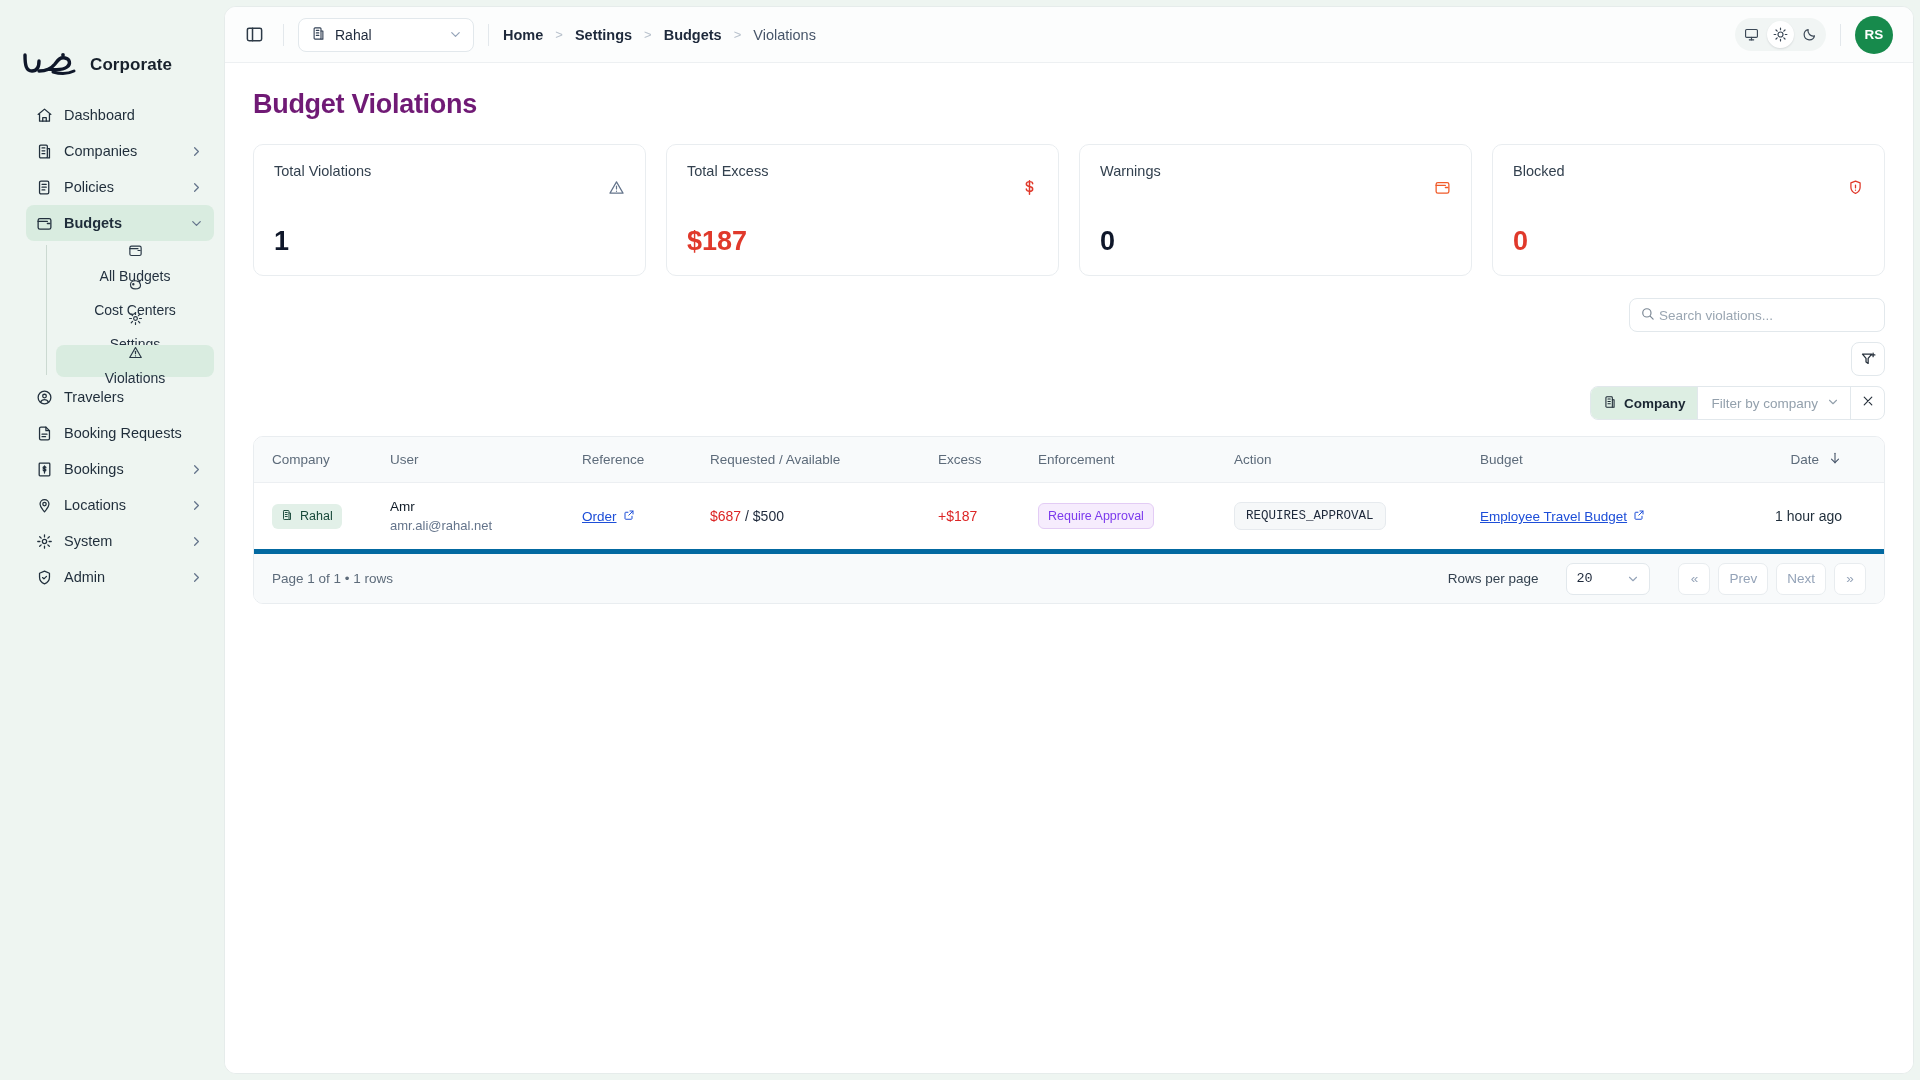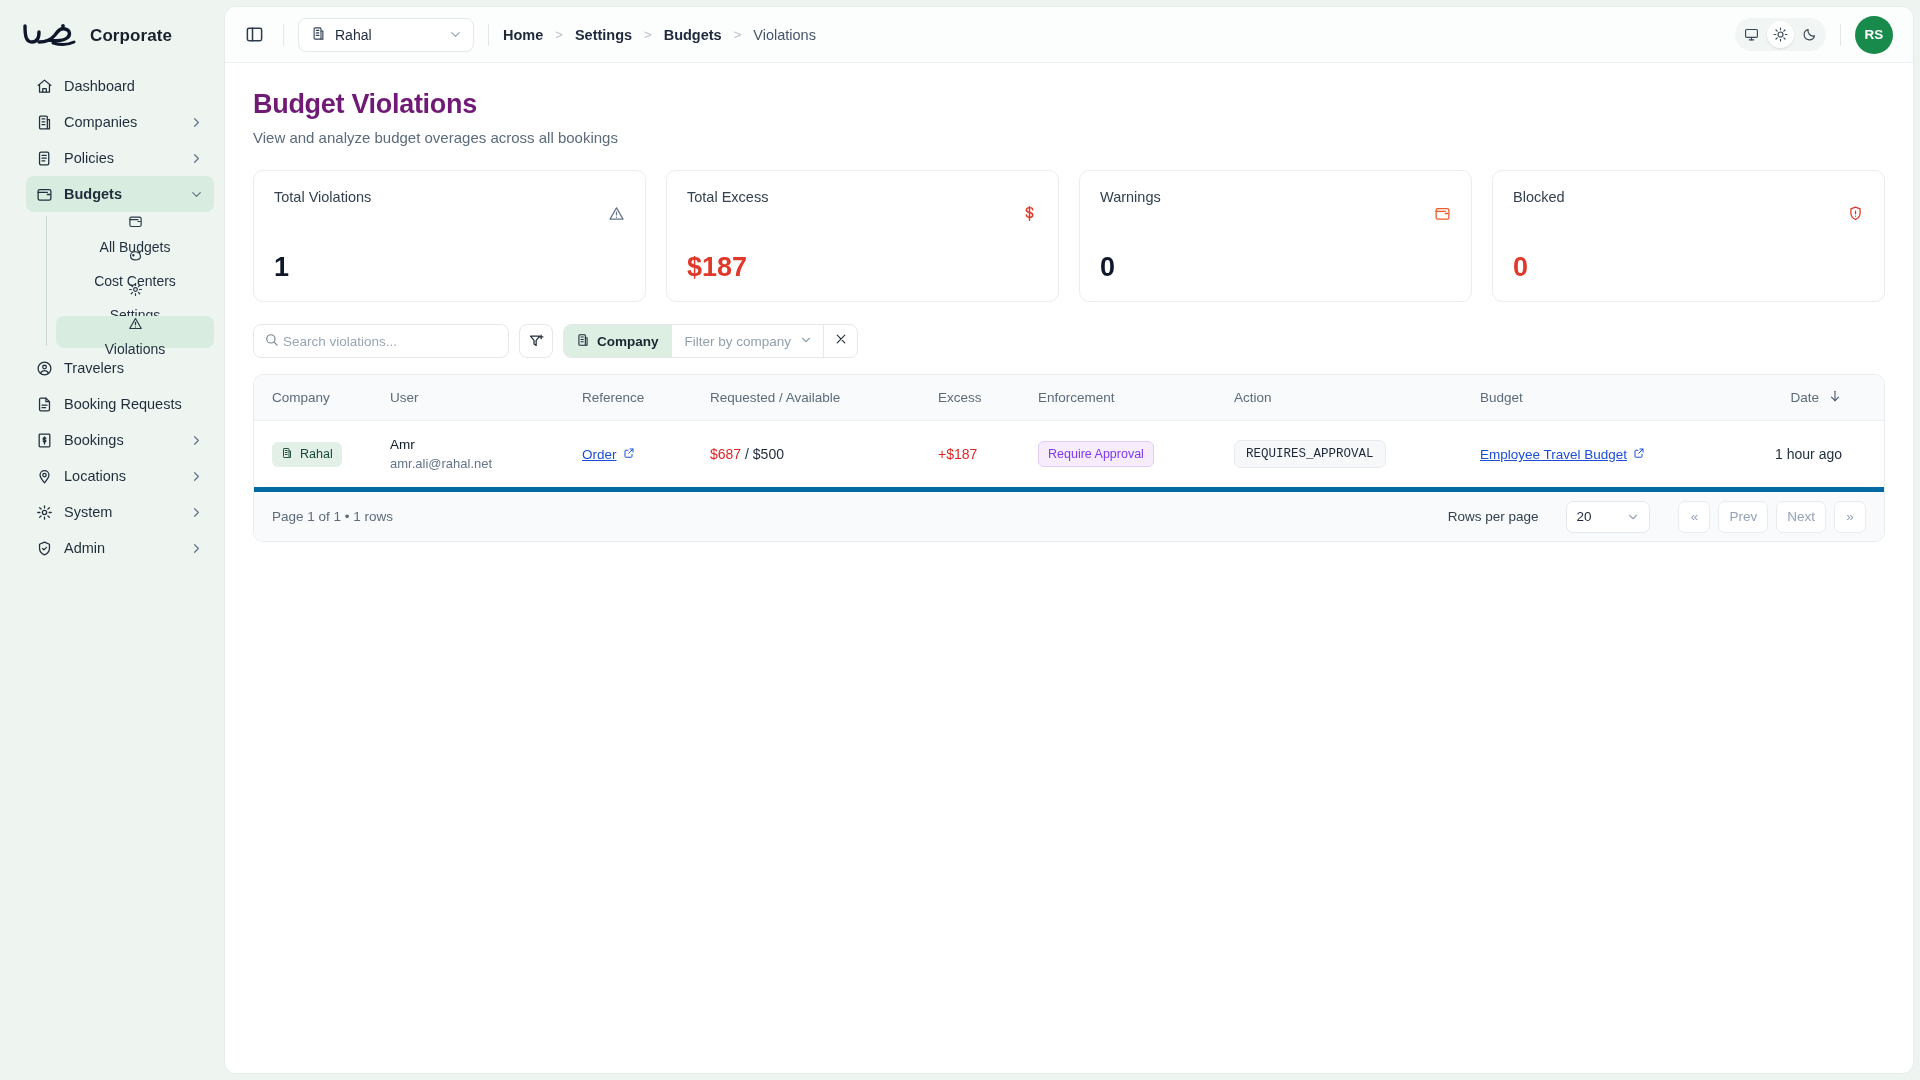--- a/index.html
+++ b/index.html
@@ -11,20 +11,21 @@
     overflow: hidden;
   }
   .app { display: flex; width: 1920px; height: 1080px; background:#eef5f1; }
 
   
   .sidebar {
     width: 224px; flex: 0 0 224px;
     background: #eef5f1;
     display: flex; flex-direction: column;
     padding: 0 0 10px 0;
+    margin-top: 29px;
   }
   .brand { display:flex; align-items:center; gap:10px; padding: 20px 18px 14px 18px; }
   .brand-logo { width: 62px; height: 32px; display:block; }
   .brand-name { font-size: 17px; font-weight: 700; color:#17202b; letter-spacing:.1px; }
 
   .nav { padding: 2px 10px 0 26px; display:flex; flex-direction:column; gap:0; }
   .nav-item {
     display:flex; align-items:center; gap:11px;
     height: 36px; padding: 0 10px;
     border-radius: 8px;
@@ -112,21 +113,21 @@
     padding: 18px 20px 20px 20px; height: 132px;
     display:flex; flex-direction:column;
   }
   .stat-head { display:flex; align-items:flex-start;flex-direction:column; }
   .stat-label { font-size:14.5px; color:#33414f; }
   .stat-icon { margin-left:auto; display:flex; }
   .stat-icon svg { display:block; }
   .stat-value { font-size:27px; font-weight:700; color:#0f172a; margin-top:auto; line-height:1; }
   .stat-value.red { color:#e0392b; }
 
-  .toolbar { display:flex; align-items:flex-end; gap:10px; margin-top: 22px; }
+  .toolbar { display:flex; align-items:flex-end; gap:10px; margin-top: 22px; flex-direction: column; }
   .search-box {
     width: 256px; height:34px; border:1px solid #e2e8ec; border-radius:8px;
     display:flex; align-items:center; gap:4px; padding: 0 10px; background:#fff;
   }
   .search-box input {
     border:none; outline:none; font-size:13.5px; color:#334155;
     font-family: "Liberation Sans", sans-serif; width:100%; background:transparent;
   }
   .search-box input::placeholder { color:#9aa6b2; }
   .filter-btn {
@@ -193,21 +194,21 @@
 
   .tfoot {
     display:flex; align-items:center; background:#f8fafb;
     border-top:5px solid #0369a1; padding: 13px 18px; height: 54px;
   }
   .foot-info { font-size:13.5px; color:#5d6b7a; }
   .foot-right { margin-left:auto; display:flex; align-items:center; gap:28px; }
   .rpp-label { font-size:13.5px; color:#33414f; }
   .rpp-select {
     width:84px; height:32px; border:1px solid #e2e8ec; border-radius:7px; background:#fff;
-    display:flex; align-items:center; padding: 0 9px; font-size:13.5px; color:#1e293b; cursor:pointer;
+    display:flex; align-items:center; padding: 0 9px; font-size:13.5px; color:#1e293b; cursor:pointer;font-family:Liberation Mono, monospace;
   }
   .rpp-select .chev-d { margin-left:auto; color:#94a3b8; display:flex;}
   .pager { display:flex; align-items:center; gap:8px; }
   .pg-btn {
     height:32px; min-width:32px; padding: 0 10px;
     border:1px solid #e8ecef; border-radius:7px; background:#fff;
     font-size:13.5px; color:#94a3b8; display:flex; align-items:center; justify-content:center;
     cursor:pointer;
   }
 </style>
@@ -477,21 +478,20 @@
           </button>
         </div>
         <span class="vdiv"></span>
         <div class="avatar">RS</div>
       </div>
     </header>
 
     <div class="content">
 
       <h1 class="page-title">Budget Violations</h1>
-      <p class="page-sub">View and analyze budget overages across all bookings</p>
 
       <div class="stats">
 
         <div class="stat-card">
           <div class="stat-head">
             <span class="stat-label">Total Violations</span>
             <span class="stat-icon">
               <svg width="17" height="17" viewBox="0 0 24 24" fill="none" stroke="#64748b" stroke-width="1.7" stroke-linecap="round" stroke-linejoin="round">
                   <path d="M12 4 2.8 20h18.4L12 4z"></path>
                   <path d="M12 10v4"></path>

